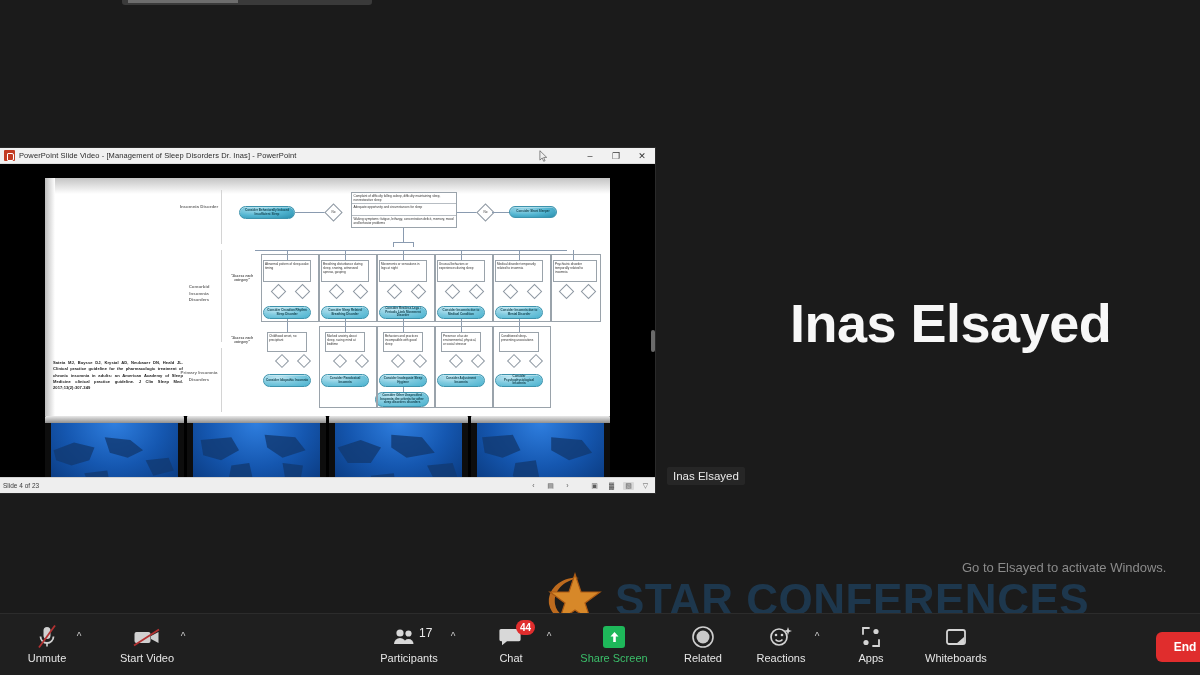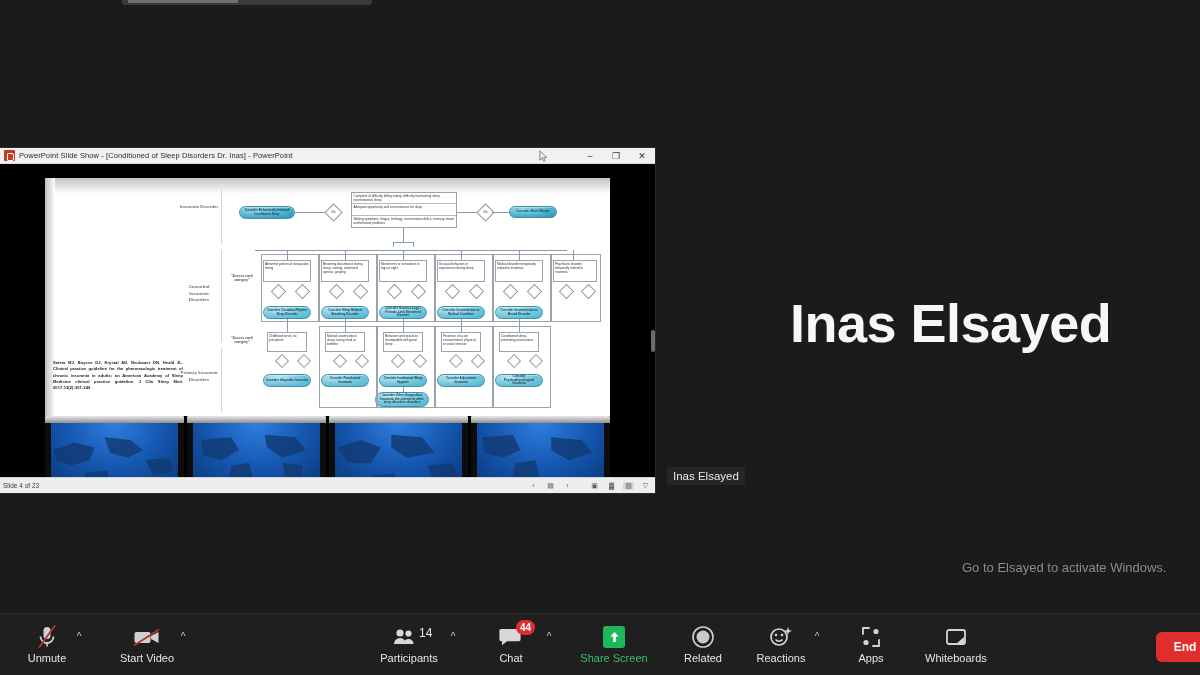--- a/index.html
+++ b/index.html
@@ -236,21 +236,21 @@
 
 <div id="root">
 
   <div class="top-sliver"></div>
   <div class="top-sliver2"></div>
 
   <div class="ppt-window">
 
     <div class="ppt-titlebar">
       <div class="ppt-icon"></div>
-      <div class="ppt-title-text">PowerPoint Slide Show  -  [Conditioned of Sleep Disorders Dr. Inas] - PowerPoint</div>
+      <div class="ppt-title-text">PowerPoint Slide Video  -  [Management of Sleep Disorders Dr. Inas] - PowerPoint</div>
       <div class="ppt-winbtns">
         <div class="winbtn">–</div>
         <div class="winbtn">❐</div>
         <div class="winbtn close">✕</div>
       </div>
     </div>
 
     <div class="slide-stage">
       <div class="slide-canvas">
         <div class="slide-white"></div>
@@ -423,20 +423,27 @@
     </div>
   </div>
 
   <svg class="cursor-arrow" viewBox="0 0 12 18">
     <path d="M1 1 L1 14 L4.2 11 L6.2 15.6 L8.2 14.8 L6.2 10.4 L10.4 10.2 Z" fill="#f0f0f0" stroke="#3a3a3a" stroke-width="0.8"></path>
   </svg>
 
   <div class="speaker-name">Inas Elsayed</div>
   <div class="name-tag">Inas Elsayed</div>
 
+  <div class="star-watermark">
+    <svg width="62" height="56" viewBox="0 0 62 56">
+      <path d="M4 32 C2 16 18 4 34 6 C20 8 8 18 10 32 C12 44 26 50 40 46 C26 54 7 48 4 32 Z" fill="#d4761f" opacity="0.95"></path>
+      <path d="M30 2 L36 20 L55 20 L40 31 L46 49 L30 38 L14 49 L20 31 L5 20 L24 20 Z" fill="#e8922b" stroke="#b85f13" stroke-width="1.2"></path>
+    </svg>
+    <div class="star-text">STAR CONFERENCES</div>
+  </div>
 
   <div class="activate">
     <div class="a2">Go to Elsayed to activate Windows.</div>
   </div>
 
   <div class="zoom-bar">
 
     <div class="zb-left">
 
       <div class="zb-item">
@@ -469,21 +476,21 @@
 
       <div class="zb-item">
         <div class="zb-glyph">
           <svg width="34" height="22" viewBox="0 0 34 22">
             <circle cx="8" cy="7" r="3.6" fill="#d8d8d8"></circle>
             <path d="M2 18 a6 6 0 0 1 12 0 Z" fill="#d8d8d8"></path>
             <circle cx="16.5" cy="7.5" r="3.1" fill="#d8d8d8"></circle>
             <path d="M11.5 18 a5 5 0 0 1 10 0 Z" fill="#d8d8d8"></path>
           </svg>
         </div>
-        <div style="position:absolute; left:46px; top:7px;" class="count-num">14</div>
+        <div style="position:absolute; left:46px; top:7px;" class="count-num">17</div>
         <div class="zb-label">Participants</div>
         <div class="zb-caret wide" style="right:-10px;">^</div>
       </div>
 
       <div class="zb-item" style="margin-left:24px;">
         <div class="zb-glyph">
           <svg width="26" height="22" viewBox="0 0 26 22">
             <path d="M3 3 h18 a1.6 1.6 0 0 1 1.6 1.6 v9 a1.6 1.6 0 0 1 -1.6 1.6 h-12 l-5 4 v-4 h-1 a1.6 1.6 0 0 1 -1.6 -1.6 v-9 A1.6 1.6 0 0 1 3 3 Z" fill="#d8d8d8"></path>
           </svg>
         </div>

